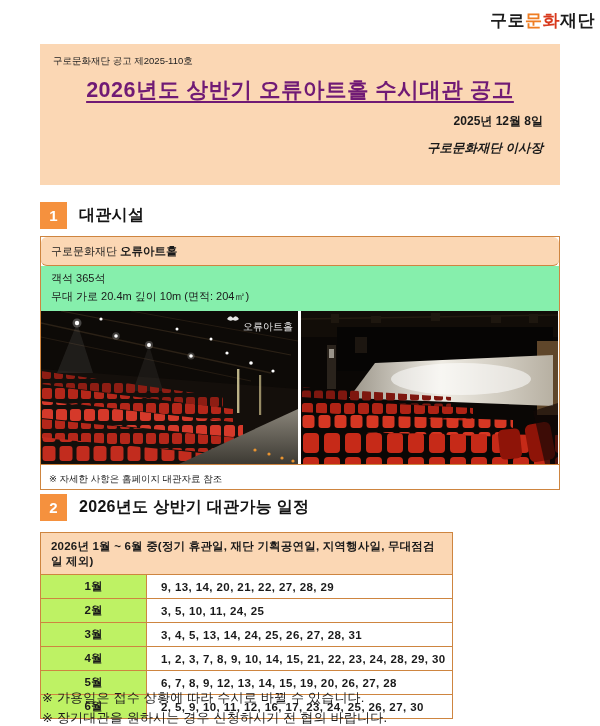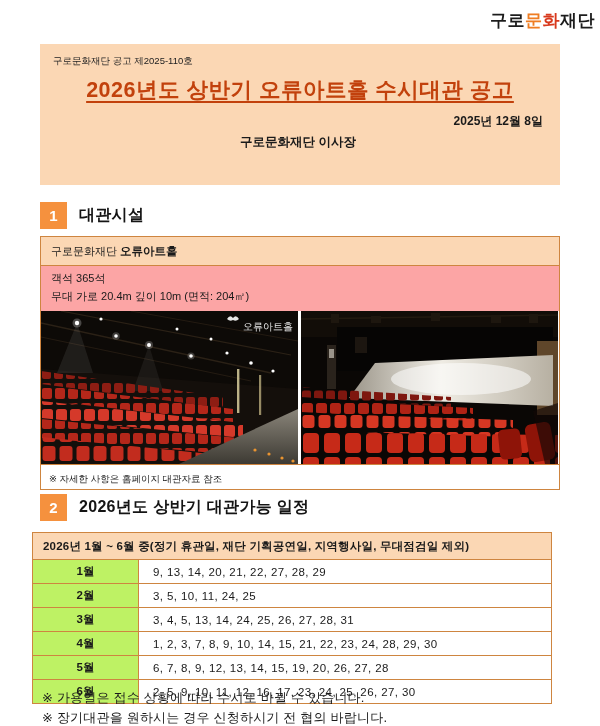--- a/index.html
+++ b/index.html
@@ -10,47 +10,47 @@
   
   .logo { position:absolute; top:9px; right:5px; font-size:17px; font-weight:bold; letter-spacing:0.5px; }
   .logo .lg-black { color:#1c1c1c; }
   .logo .lg-orange { color:#ef7d22; }
   .logo .lg-red { color:#d8391d; }
 
   
   .notice-box { position:absolute; left:40px; top:44px; width:520px; height:141px;
                 background:#fbd7b4; padding:11px 13px 10px 13px; }
   .notice-no { font-size:9.5px; color:#222; }
-  .notice-title { margin-top:7px; text-align:center; font-size:21.5px; font-weight:bold; color:#c2410c;
+  .notice-title { margin-top:7px; text-align:center; font-size:21.5px; font-weight:bold; color:#701a75;
                   text-decoration:underline; text-underline-offset:4px; text-decoration-thickness:1.5px;
                   letter-spacing:0.5px; white-space:nowrap; }
   .notice-body { margin-top:11px; font-size:10.8px; color:#1d1d1d; letter-spacing:0.2px; }
   .notice-date { margin-top:9px; text-align:right; font-size:12px; font-weight:bold; padding-right:4px; }
-  .notice-signer { margin-top:4px; text-align:center; font-size:12.5px; font-weight:bold; padding-right:4px; }
+  .notice-signer { margin-top:10px; text-align:right; font-size:12.5px; font-weight:bold; padding-right:4px;font-style:italic; }
 
   
   .sec-head { position:absolute; left:40px; display:flex; align-items:center; gap:12px; }
   .sec-head.s1 { top:202px; }
   .sec-head.s2 { top:494px; }
   .sec-num { width:27px; height:27px; background:#f5913e; color:#ffffff; font-size:15px; font-weight:bold;
              display:flex; align-items:center; justify-content:center; }
   .sec-title { font-size:16px; font-weight:bold; color:#141414; letter-spacing:0.3px; }
 
   
   .facility { position:absolute; left:40px; top:236px; width:520px; border:1.5px solid #ce8540; }
-  .fac-header { background:#fbd7b4; border-bottom:1.5px solid #ce8540; padding:7px 10px 6px 10px; font-size:11px; }
+  .fac-header { background:#fbd7b4; border-bottom:1.5px solid #ce8540; padding:7px 10px 6px 10px; font-size:11px;border-radius:6px; }
   .fac-header b { font-size:11.5px; }
-  .fac-body { background:#fca5a5; padding:4px 10px 5px 10px; font-size:11px; line-height:1.62; }
+  .fac-body { background:#86efac; padding:4px 10px 5px 10px; font-size:11px; line-height:1.62; }
   .fac-photos { display:flex; gap:3px; background:#fff; height:153px; }
   .fac-photos svg { display:block; height:153px; }
   .fac-note { background:#fff; border-top:1.5px solid #ce8540; padding:8px 8px 3px 8px; font-size:9.5px; color:#222; }
 
   
-  table.schedule { position:absolute; left:32px; top:532px; width:520px; border-collapse:collapse; }
-  table.schedule th, table.schedule td { border:1.2px solid #ce8540; font-size:11.5px; }
+  table.schedule { position:absolute; left:40px; top:532px; width:413px; border-collapse:collapse; }
+  table.schedule th, table.schedule td { border:1.2px solid #ce8540; font-size:11.5px;font-weight:bold; }
   table.schedule th.sched-cap { background:#fbd7b4; text-align:left; font-weight:bold;
                                 padding:6px 10px 5px 10px; letter-spacing:0.2px; }
   table.schedule td.month { width:106px; text-align:center; font-weight:bold; padding:4px 2px; background:#bef264; }
   table.schedule td.dates { padding:4px 6px 4px 14px; background:#fff; letter-spacing:0.4px; }
 
   
   .footnotes { position:absolute; left:42px; top:688px; font-size:13px; line-height:1.55; letter-spacing:0.2px; color:#1b1b1b; }
 </style>
 </head>
 <body>

